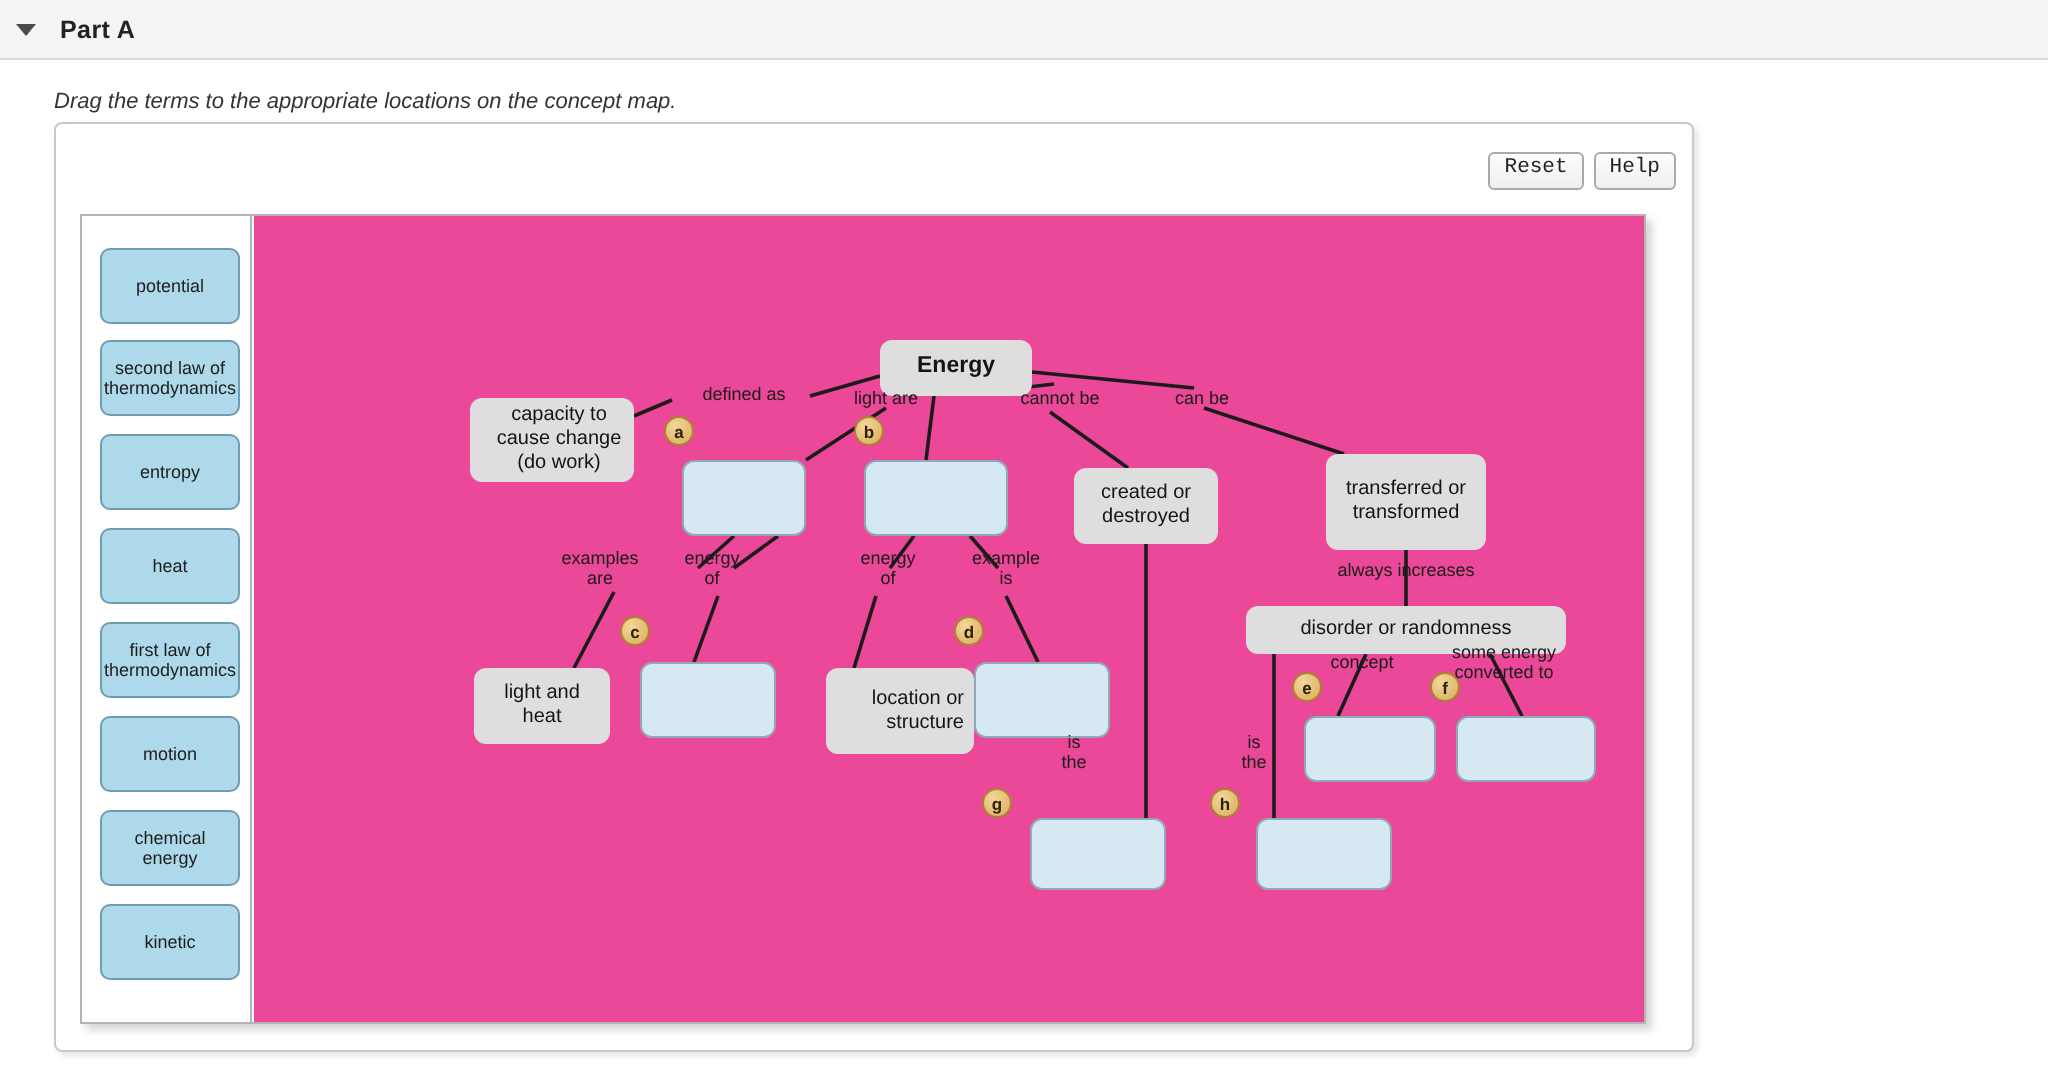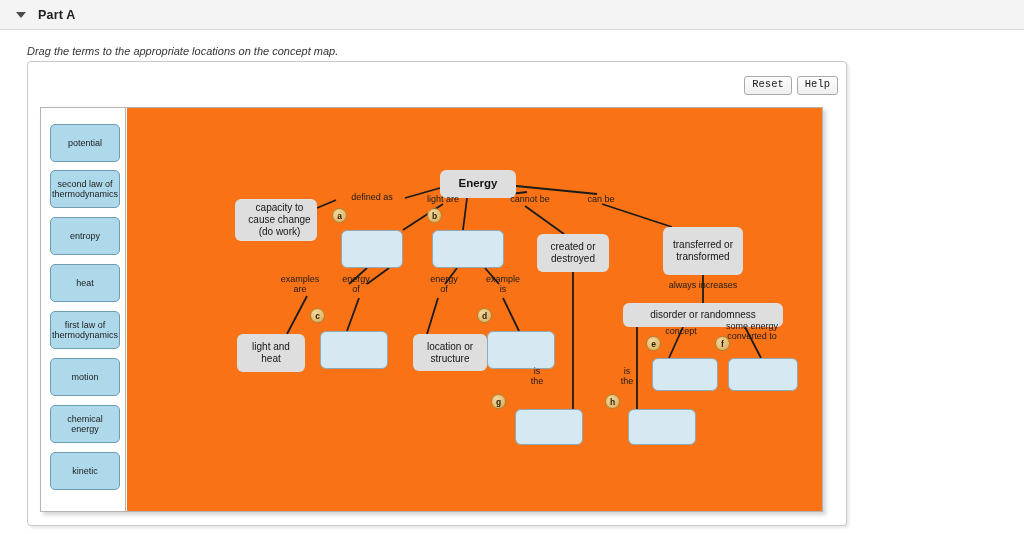--- a/index.html
+++ b/index.html
@@ -12,21 +12,21 @@
     overflow: hidden;
   }
 
   
   #part-header {
     height: 30px;
     background: #f4f4f4;
     border-bottom: 1px solid #d8d8d8;
     display: flex;
     align-items: center;
-    padding-left: 16px;
+    padding-left: 8px;
   }
   #disclosure-triangle {
     width: 0; height: 0;
     border-left: 5px solid transparent;
     border-right: 5px solid transparent;
     border-top: 6px solid #4a4a4a;
     margin-right: 12px;
     cursor: pointer;
   }
   #part-title {
@@ -86,21 +86,21 @@
     position: absolute;
     left: 0; top: 0;
     width: 85px; height: 100%;
     border-right: 1px solid #b4b4b4;
     background: #fff;
   }
   #canvas {
     position: absolute;
     left: 86px; top: 0;
     right: 0; bottom: 0;
-    background: #f97316;
+    background: #ec4899;
     overflow: hidden;
   }
 
   
   .term-chip {
     position: absolute;
     left: 9px;
     width: 70px;
     background: #aed9ea;
     border: 1px solid #6e9cb0;
@@ -230,21 +230,21 @@
         <div class="drop-box" style="left: 305px; top: 122px; width: 72px; height: 38px;"></div>
         <div class="drop-box" style="left: 193px; top: 223px; width: 68px; height: 38px;"></div>
         <div class="drop-box" style="left: 360px; top: 223px; width: 68px; height: 38px;"></div>
         <div class="drop-box" style="left: 525px; top: 250px; width: 66px; height: 33px;"></div>
         <div class="drop-box" style="left: 601px; top: 250px; width: 70px; height: 33px;"></div>
         <div class="drop-box" style="left: 388px; top: 301px; width: 68px; height: 36px;"></div>
         <div class="drop-box" style="left: 501px; top: 301px; width: 68px; height: 36px;"></div>
         <div class="node root" style="left: 313px; top: 62px; width: 76px; height: 28px;">Energy</div>
         <div class="node" style="left: 108px; top: 91px; width: 82px; height: 42px; padding-left: 12px;">capacity to cause change (do work)</div>
         <div class="node" style="left: 110px; top: 226px; width: 68px; height: 38px;">light and heat</div>
-        <div class="node" style="left: 286px; top: 226px; width: 74px; height: 37px;">location or structure</div>
+        <div class="node" style="left: 286px; top: 226px; width: 74px; height: 43px; text-align: right;">location or structure</div>
         <div class="node" style="left: 410px; top: 126px; width: 72px; height: 38px;">created or destroyed</div>
         <div class="node" style="left: 536px; top: 119px; width: 80px; height: 48px;">transferred or transformed</div>
         <div class="node" style="left: 496px; top: 195px; width: 160px; height: 24px;">disorder or randomness</div>
         <div class="link-label" style="left: 212px; top: 84px; width: 66px;">defined as</div>
         <div class="link-label" style="left: 287px; top: 86px; width: 58px;">light are</div>
         <div class="link-label" style="left: 374px; top: 86px; width: 58px;">cannot be</div>
         <div class="link-label" style="left: 449px; top: 86px; width: 50px;">can be</div>
         <div class="link-label" style="left: 144px; top: 166px; width: 58px;">examples
 are</div>
         <div class="link-label" style="left: 204px; top: 166px; width: 50px;">energy

